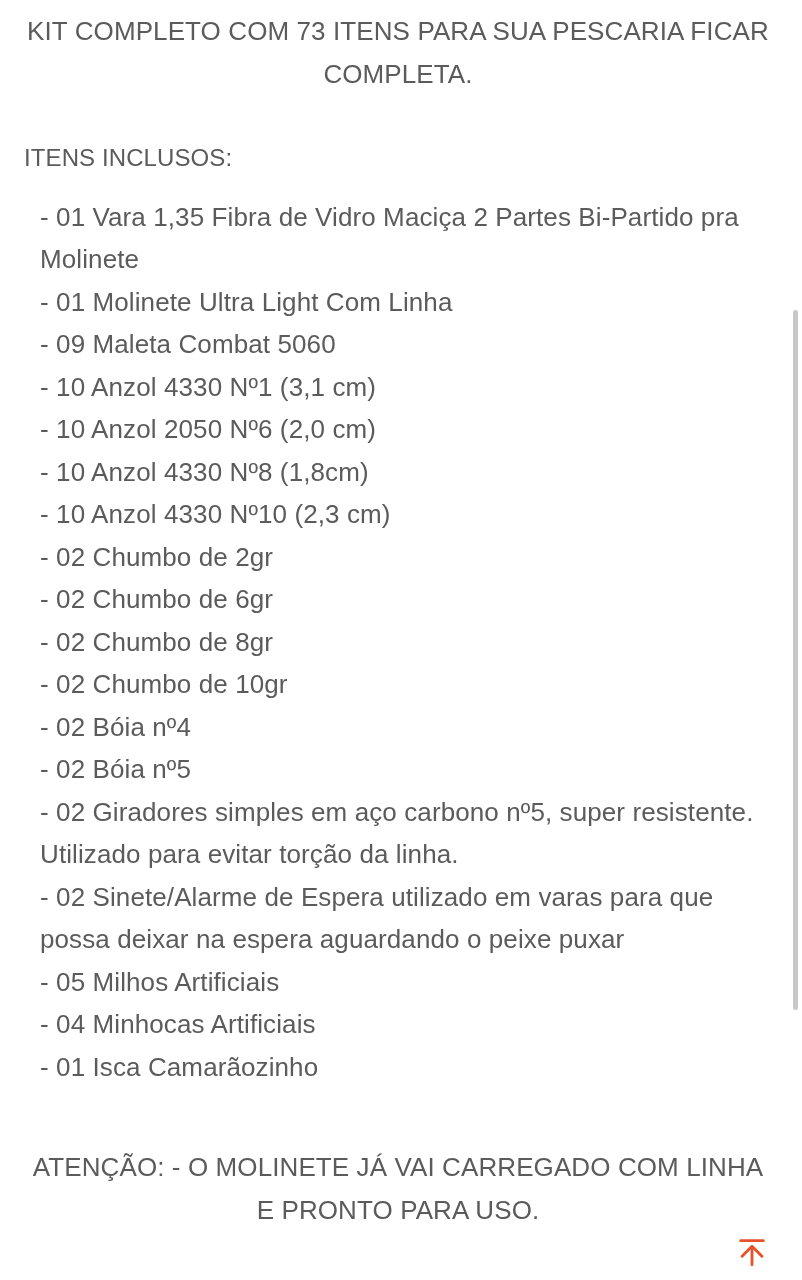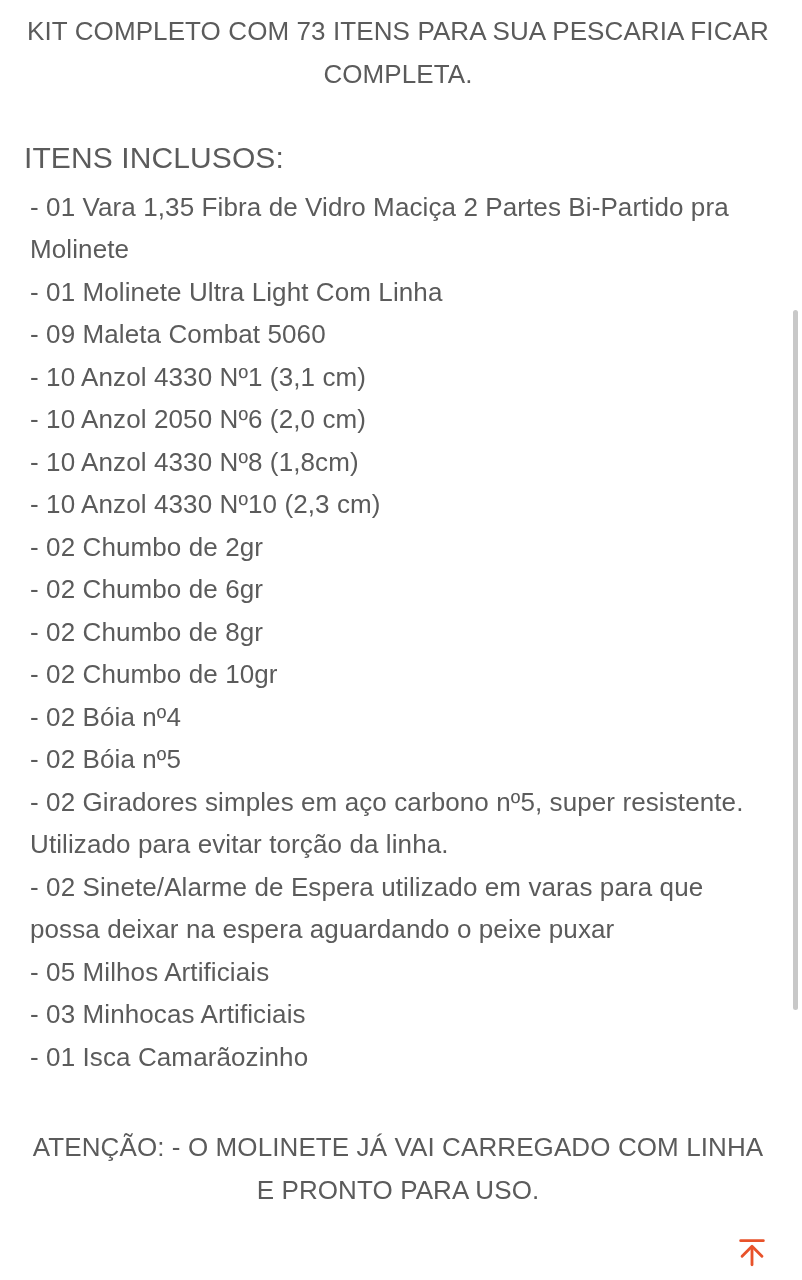--- a/index.html
+++ b/index.html
@@ -31,25 +31,25 @@
   .para {
     margin: 0;
     text-align: center;
   }
   .spacer {
     height: 42px;
   }
   .heading {
     margin: 0;
     font-weight: 400;
-    font-size: 30px;
+    font-size: 24px;
     line-height: 42.5px;
   }
   .list {
-    margin: 6px;
+    margin: 16px;
     padding: 0;
     list-style: none;
   }
   .list li {
     margin: 0;
     font-size: 26px;
     line-height: 42.5px;
   }
   
   .scrollbar-track {
@@ -107,21 +107,21 @@
       <li>- 10 Anzol 4330 Nº10 (2,3 cm)</li>
       <li>- 02 Chumbo de 2gr</li>
       <li>- 02 Chumbo de 6gr</li>
       <li>- 02 Chumbo de 8gr</li>
       <li>- 02 Chumbo de 10gr</li>
       <li>- 02 Bóia nº4</li>
       <li>- 02 Bóia nº5</li>
       <li>- 02 Giradores simples em aço carbono nº5, super resistente. Utilizado para evitar torção da linha.</li>
       <li>- 02 Sinete/Alarme de Espera utilizado em varas para que possa deixar na espera aguardando o peixe puxar</li>
       <li>- 05 Milhos Artificiais</li>
-      <li>- 03 Minhocas Artificiais</li>
+      <li>- 04 Minhocas Artificiais</li>
       <li>- 01 Isca Camarãozinho</li>
     </ul>
 
     <div class="spacer"></div>
 
     <p class="para">ATENÇÃO: - O MOLINETE JÁ VAI CARREGADO COM LINHA E PRONTO PARA USO.</p>
 
   </div>
 
   <div class="scrollbar-track">

